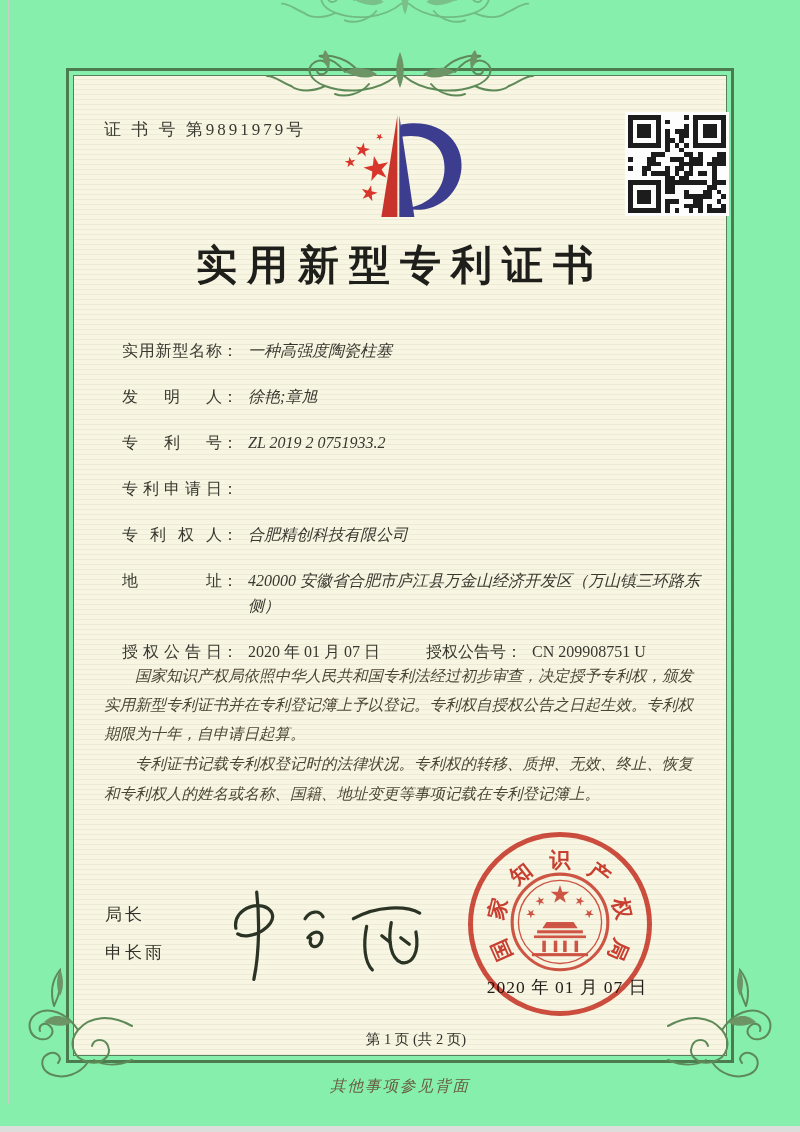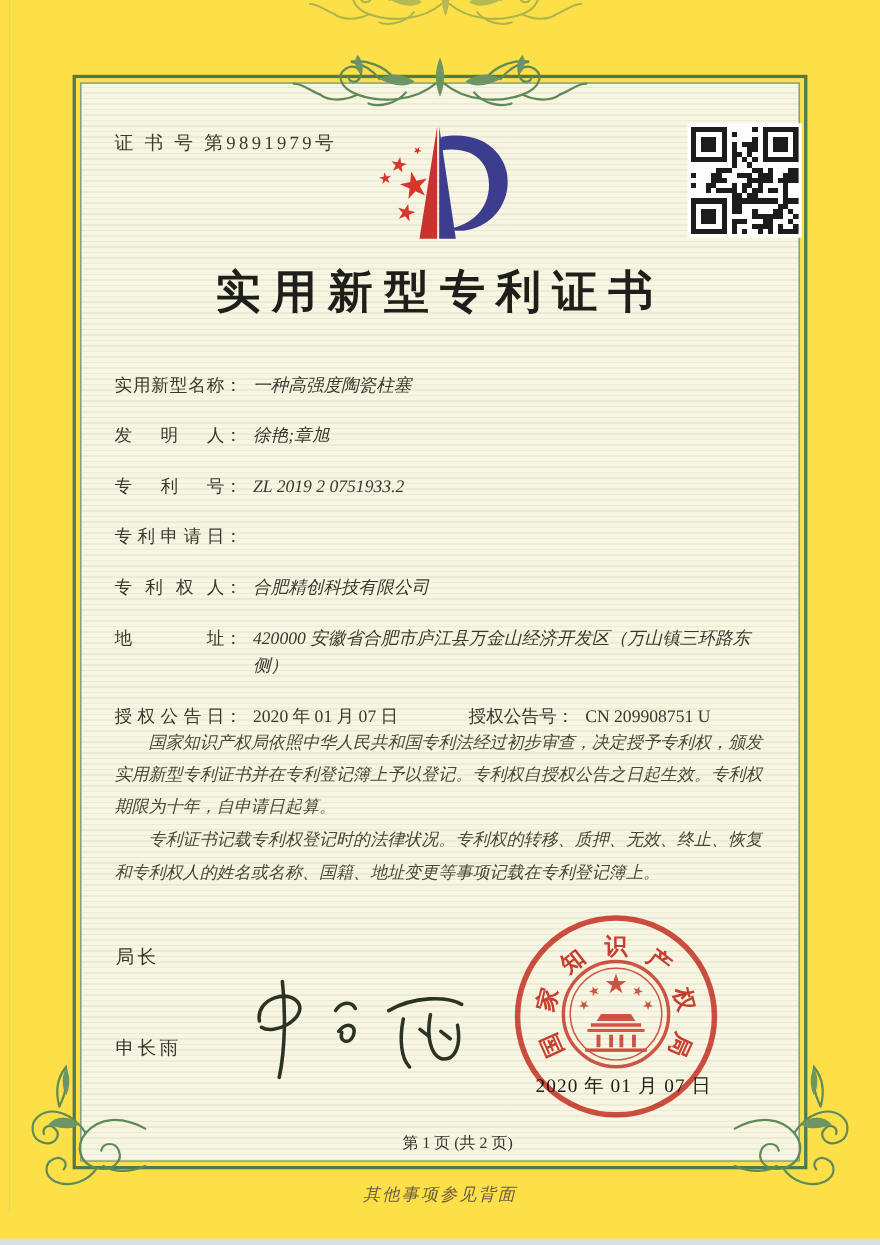--- a/index.html
+++ b/index.html
@@ -1,18 +1,18 @@
 <!DOCTYPE html>
 <html><head>
 <meta charset="utf-8">
 <style>
   html,body{margin:0;padding:0;}
   body{width:800px;height:1132px;background:#ffffff;position:relative;overflow:hidden;
        font-family:"Liberation Serif","DejaVu Serif",serif;}
-  .sheet{position:absolute;inset:0;background:#fde047;}
+  .sheet{position:absolute;inset:0;background:#86efac;}
   .sheet-edge-left{position:absolute;left:8px;top:0;width:1px;height:1104px;background:#c9cfc6;}
   .sheet-edge-bottom{position:absolute;left:0;bottom:0;width:100%;height:6px;background:#dddddb;}
   
   .frame{position:absolute;left:66px;top:68px;width:668px;height:995px;border:3px solid #4d7b50;box-sizing:border-box;}
   .frame-inner{position:absolute;inset:4px;border:1px solid #56815a;
       background-color:#f8f5e3;
       background-image:repeating-linear-gradient(0deg, rgba(125,155,95,0.10) 0px, rgba(125,155,95,0.10) 1px, rgba(0,0,0,0) 1px, rgba(0,0,0,0) 5px);}
   .flourish-top{position:absolute;left:265px;top:40px;width:270px;height:62px;}
   .flourish-top-faint{position:absolute;left:280px;top:-30px;width:250px;height:58px;opacity:.5;}
   .corner-fl{position:absolute;width:122px;height:118px;}
@@ -21,33 +21,33 @@
   
   .cert-no{position:absolute;left:104px;top:118px;font-size:17px;color:#3a3a32;letter-spacing:3px;}
   .logo{position:absolute;left:338px;top:106px;width:132px;height:122px;}
   .qr{position:absolute;left:625px;top:112px;width:104px;height:104px;background:#fdfdfd;padding:3px;box-sizing:border-box;}
   .qr svg{width:100%;height:100%;display:block;}
   .title{position:absolute;left:0;top:238px;width:100%;text-align:center;
          font-size:41px;font-weight:600;color:#1e1e1a;letter-spacing:10px;}
   
   .fields{position:absolute;left:104px;top:338px;width:628px;font-size:16px;color:#38382f;}
   .frow{display:flex;align-items:flex-start;line-height:25px;margin-bottom:21px;}
-  .flabel{display:inline-block;width:100px;text-align:justify;text-align-last:justify;flex:none;}
+  .flabel{display:inline-block;width:100px;text-align:justify;text-align-last:justify;flex:none;margin-left:18px;}
   .fcolon{flex:none;margin-right:10px;}
   .fvalue{flex:1;font-style:italic;}
   .addr-value{max-width:452px;}
   .frow-double{display:flex;}
   .fpair{display:flex;line-height:25px;}
   .fpair-first{width:322px;flex:none;}
   
   .paras{position:absolute;left:103px;top:660px;width:598px;
          font-style:italic;font-size:15.5px;line-height:1.88;color:#4c4636;}
   .paras p{margin:1px;text-indent:2em;}
   
-  .director-title{position:absolute;left:105px;top:858px;font-size:17px;color:#33332b;letter-spacing:3px;font-family:"Liberation Sans","DejaVu Sans",sans-serif;}
+  .director-title{position:absolute;left:105px;top:903px;font-size:17px;color:#33332b;letter-spacing:3px;font-family:"Liberation Sans","DejaVu Sans",sans-serif;}
   .director-name{position:absolute;left:105px;top:941px;font-size:17px;color:#33332b;letter-spacing:3px;font-family:"Liberation Sans","DejaVu Sans",sans-serif;}
   .signature{position:absolute;left:215px;top:876px;width:218px;height:112px;}
   .seal{position:absolute;left:468px;top:832px;width:184px;height:184px;border-radius:50%;
         border:5px solid rgba(207,65,54,.92);box-sizing:border-box;mix-blend-mode:multiply;}
   .seal-ring-text{position:absolute;inset:0;}
   .seal-ring-text span{position:absolute;left:50%;top:50%;font-size:21px;font-weight:bold;color:#cf4136;
         font-family:"Liberation Serif","DejaVu Serif",serif;}
   .emblem{position:absolute;left:50%;top:50%;transform:translate(-50%,-52%);width:104px;height:104px;opacity:.92;}
   .seal-date{position:absolute;left:472px;top:975px;width:190px;text-align:center;
         font-size:17.5px;color:#241d1a;letter-spacing:1px;mix-blend-mode:multiply;}

